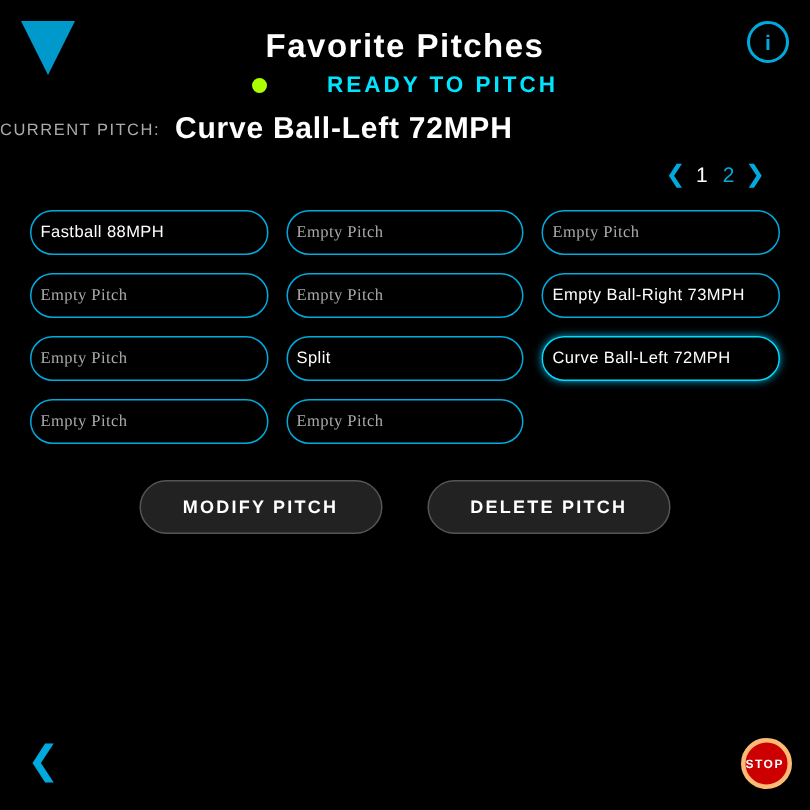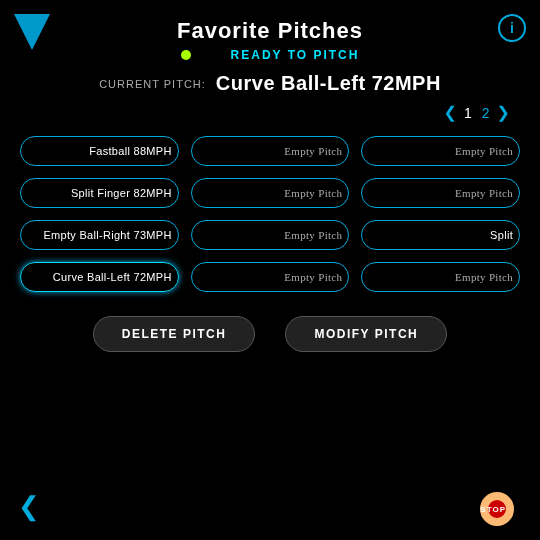--- a/index.html
+++ b/index.html
@@ -34,21 +34,21 @@
       margin-top: 4px;
     }
     .green-dot {
       width: 10px;
       height: 10px;
       border-radius: 50%;
       background: #aaff00;
       display: inline-block;
     }
     .ready-text {
-      font-size: 12px;
+      font-size: 15px;
       font-weight: bold;
       color: #00e5ff;
       letter-spacing: 2px;
       margin-left: 34px;
     }
 
     
     .logo-btn {
       position: absolute;
       top: 14px;
@@ -77,21 +77,21 @@
       display: flex;
       align-items: center;
       justify-content: center;
       cursor: pointer;
     }
 
     
     .current-pitch-row {
       display: flex;
       align-items: center;
-      justify-content: center;
+      justify-content: flex-start;
       gap: 10px;
       margin-top: 6px;
       font-size: 13px;
     }
     .current-pitch-label {
       color: #aaa;
       font-size: 11px;
       letter-spacing: 1px;
       text-transform: uppercase;
     }
@@ -137,21 +137,21 @@
       margin-top: 4px;
     }
 
     .pitch-btn {
       border: 1.5px solid #00aadd;
       border-radius: 20px;
       background: transparent;
       color: #fff;
       font-size: 11px;
       padding: 8px 6px;
-      text-align: right;
+      text-align: left;
       cursor: pointer;
       letter-spacing: 0.3px;
       white-space: nowrap;
       overflow: hidden;
       text-overflow: ellipsis;
     }
     .pitch-btn.selected {
       border-color: #00ddff;
       box-shadow: 0 0 6px #00aadd;
     }
@@ -186,28 +186,28 @@
       left: 18px;
       font-size: 26px;
       color: #00aadd;
       cursor: pointer;
     }
 
     
     .stop-btn {
       position: absolute;
       bottom: 14px;
-      right: 26px;
+      right: 12px;
       width: 34px;
       height: 34px;
       border-radius: 50%;
       background: #cc0000;
-      border: 8px solid #fdba74;
-      display: flex;
-      align-items: flex-end;
+      border: 3px solid #fdba74;
+      display: flex;
+      align-items: flex-start;
       justify-content: center;
       cursor: pointer;
       flex-direction: column;
     }
     .stop-text {
       font-size: 8px;
       font-weight: bold;
       color: #fff;
       letter-spacing: 1px;
     }
@@ -234,33 +234,32 @@
   <span class="pag-arrow">❮</span>
   <span class="pag-num active">1</span>
   <span class="pag-num">2</span>
   <span class="pag-arrow">❯</span>
 </div>
 
 <div class="pitch-grid" id="pitch-grid">
     <button class="pitch-btn">Fastball 88MPH</button>
     <button class="pitch-btn empty">Empty Pitch</button>
     <button class="pitch-btn empty">Empty Pitch</button>
-    <button class="pitch-btn">Split Finger 82MPH</button>
     <button class="pitch-btn empty">Empty Pitch</button>
     <button class="pitch-btn empty">Empty Pitch</button>
     <button class="pitch-btn">Empty Ball-Right 73MPH</button>
     <button class="pitch-btn empty">Empty Pitch</button>
     <button class="pitch-btn">Split</button>
     <button class="pitch-btn selected">Curve Ball-Left 72MPH</button>
     <button class="pitch-btn empty">Empty Pitch</button>
     <button class="pitch-btn empty">Empty Pitch</button>
   </div>
 
 <div class="action-row">
+  <button class="action-btn">MODIFY PITCH</button>
   <button class="action-btn">DELETE PITCH</button>
-  <button class="action-btn">MODIFY PITCH</button>
 </div>
 
 <div class="back-arrow">❮</div>
 
 <div class="stop-btn">
   <span class="stop-text">STOP</span>
 </div>
 
 </body></html>

